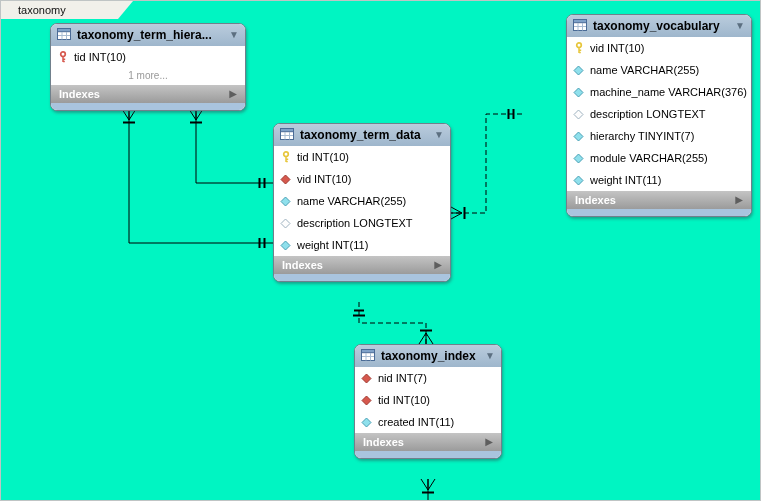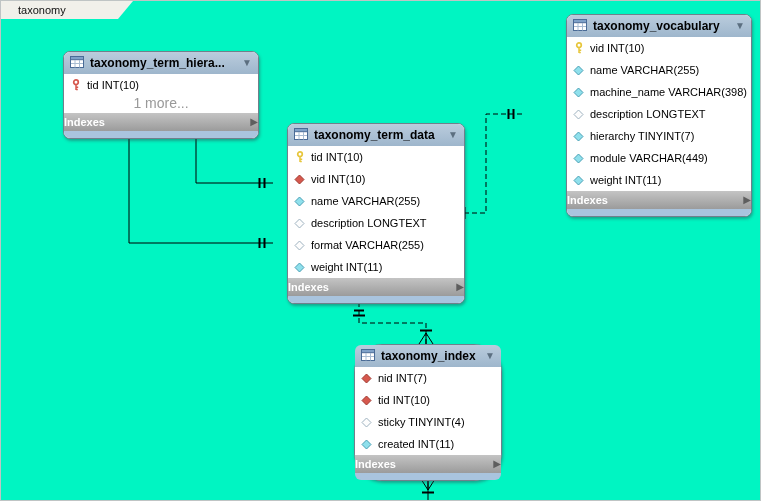--- a/index.html
+++ b/index.html
@@ -32,23 +32,23 @@
   }
   .t-header{
     height:22px;display:flex;align-items:center;gap:6px;padding:0 6px;
     background:linear-gradient(var(--header-top,#BACCDD),var(--header-bottom,#9EB6CC));
     border-radius:6px 6px 0 0;box-sizing:border-box;
   }
   .t-title{flex:1;font-size:12px;font-weight:bold;color:#000;white-space:nowrap;overflow:hidden;}
   .t-collapse{font-size:10px;color:#5C6F80;line-height:1;}
   .t-row{height:22px;display:flex;align-items:center;gap:6px;padding:0 6px;font-size:11px;color:#000;background:#fff;box-sizing:border-box;white-space:nowrap;overflow:hidden;}
   .t-row .ic{display:flex;align-items:center;width:11px;justify-content:center;}
-  .t-more{height:17px;line-height:15px;text-align:center;font-size:14px;color:var(--muted-text,#999);background:#fff;}
+  .t-more{height:17px;line-height:15px;text-align:center;font-size:10px;color:var(--muted-text,#999);background:#fff;}
   .t-footer{
-    height:18px;display:flex;align-items:center;padding:0 0;box-sizing:border-box;
+    height:18px;display:flex;align-items:center;padding:0 8px;box-sizing:border-box;
     background:linear-gradient(var(--footer-top,#C4C4C4),var(--footer-bottom,#9B9B9B));
     color:#fff;font-size:11px;font-weight:bold;
   }
   .t-footer .f-label{flex:1;}
   .t-expand{color:#5E5E5E;font-size:10px;line-height:1;}
   .t-strip{height:7px;background:var(--bottom-strip,#A9C4DE);border-radius:0 0 6px 6px;}
 </style>
 </head>
 <body>
 
@@ -81,21 +81,21 @@
         <path d="M418,343 L425,332 M432,343 L425,332 M425,343 L425,332" stroke-width="1"></path>
         <path d="M419,329.5 L431,329.5" stroke-width="2"></path>
       </g>
       <g>
         <path d="M427,478 L427,501" stroke-width="1"></path>
         <path d="M420,478 L427,489 M434,478 L427,489 M427,478 L427,489" stroke-width="1"></path>
         <path d="M421,491.5 L433,491.5" stroke-width="2"></path>
       </g>
     </svg>
   <div id="tables">
-      <div class="table" style="left: 62px; top: 22px; width: 196px; margin-top: 28px;">
+      <div class="table" style="left: 49px; top: 22px; width: 196px;">
         <div class="t-header">
           <span class="ic"><svg width="14" height="12" viewBox="0 0 14 12">
     <rect x="0.5" y="0.5" width="13" height="11" fill="#fff" stroke="#4A6B96"></rect>
     <rect x="0.5" y="0.5" width="13" height="3.2" fill="#7FA1C8" stroke="#4A6B96"></rect>
     <line x1="5" y1="4" x2="5" y2="11.5" stroke="#A9BDD2"></line>
     <line x1="9.5" y1="4" x2="9.5" y2="11.5" stroke="#A9BDD2"></line>
     <line x1="1" y1="7.5" x2="13" y2="7.5" stroke="#A9BDD2"></line>
             </svg></span>
           <span class="t-title">taxonomy_term_hiera...</span>
           <span class="t-collapse">▼</span>
@@ -144,21 +144,21 @@
             </svg>
           </span>
           <span>name VARCHAR(255)</span>
         </div>
         <div class="t-row">
           <span class="ic">
             <svg width="11" height="11" viewBox="0 0 11 11">
     <path d="M5.5,1 L10,5.5 L5.5,10 L1,5.5 Z" fill="#8FE0EC" stroke="#49A0B5" stroke-width="1"></path>
             </svg>
           </span>
-          <span>machine_name VARCHAR(398)</span>
+          <span>machine_name VARCHAR(376)</span>
         </div>
         <div class="t-row">
           <span class="ic">
             <svg width="11" height="11" viewBox="0 0 11 11">
     <path d="M5.5,1 L10,5.5 L5.5,10 L1,5.5 Z" fill="#FDFDFD" stroke="#9EB2C0" stroke-width="1"></path>
             </svg>
           </span>
           <span>description LONGTEXT</span>
         </div>
         <div class="t-row">
@@ -168,37 +168,37 @@
             </svg>
           </span>
           <span>hierarchy TINYINT(7)</span>
         </div>
         <div class="t-row">
           <span class="ic">
             <svg width="11" height="11" viewBox="0 0 11 11">
     <path d="M5.5,1 L10,5.5 L5.5,10 L1,5.5 Z" fill="#8FE0EC" stroke="#49A0B5" stroke-width="1"></path>
             </svg>
           </span>
-          <span>module VARCHAR(449)</span>
+          <span>module VARCHAR(255)</span>
         </div>
         <div class="t-row">
           <span class="ic">
             <svg width="11" height="11" viewBox="0 0 11 11">
     <path d="M5.5,1 L10,5.5 L5.5,10 L1,5.5 Z" fill="#8FE0EC" stroke="#49A0B5" stroke-width="1"></path>
             </svg>
           </span>
           <span>weight INT(11)</span>
         </div>
         <div class="t-footer">
           <span class="f-label">Indexes</span>
           <span class="t-expand">▶</span>
         </div>
         <div class="t-strip"></div>
       </div>
-      <div class="table" style="left: 286px; top: 122px; width: 178px;">
+      <div class="table" style="left: 272px; top: 122px; width: 178px;">
         <div class="t-header">
           <span class="ic"><svg width="14" height="12" viewBox="0 0 14 12">
     <rect x="0.5" y="0.5" width="13" height="11" fill="#fff" stroke="#4A6B96"></rect>
     <rect x="0.5" y="0.5" width="13" height="3.2" fill="#7FA1C8" stroke="#4A6B96"></rect>
     <line x1="5" y1="4" x2="5" y2="11.5" stroke="#A9BDD2"></line>
     <line x1="9.5" y1="4" x2="9.5" y2="11.5" stroke="#A9BDD2"></line>
     <line x1="1" y1="7.5" x2="13" y2="7.5" stroke="#A9BDD2"></line>
             </svg></span>
           <span class="t-title">taxonomy_term_data</span>
           <span class="t-collapse">▼</span>
@@ -232,40 +232,32 @@
           <span class="ic">
             <svg width="11" height="11" viewBox="0 0 11 11">
     <path d="M5.5,1 L10,5.5 L5.5,10 L1,5.5 Z" fill="#FDFDFD" stroke="#9EB2C0" stroke-width="1"></path>
             </svg>
           </span>
           <span>description LONGTEXT</span>
         </div>
         <div class="t-row">
           <span class="ic">
             <svg width="11" height="11" viewBox="0 0 11 11">
-    <path d="M5.5,1 L10,5.5 L5.5,10 L1,5.5 Z" fill="#FDFDFD" stroke="#9EB2C0" stroke-width="1"></path>
-            </svg>
-          </span>
-          <span>format VARCHAR(255)</span>
-        </div>
-        <div class="t-row">
-          <span class="ic">
-            <svg width="11" height="11" viewBox="0 0 11 11">
     <path d="M5.5,1 L10,5.5 L5.5,10 L1,5.5 Z" fill="#8FE0EC" stroke="#49A0B5" stroke-width="1"></path>
             </svg>
           </span>
           <span>weight INT(11)</span>
         </div>
         <div class="t-footer">
           <span class="f-label">Indexes</span>
           <span class="t-expand">▶</span>
         </div>
         <div class="t-strip"></div>
       </div>
-      <div class="table" style="left: 353px; top: 343px; width: 148px; border-radius: 28px;">
+      <div class="table" style="left: 353px; top: 343px; width: 148px;">
         <div class="t-header">
           <span class="ic"><svg width="14" height="12" viewBox="0 0 14 12">
     <rect x="0.5" y="0.5" width="13" height="11" fill="#fff" stroke="#4A6B96"></rect>
     <rect x="0.5" y="0.5" width="13" height="3.2" fill="#7FA1C8" stroke="#4A6B96"></rect>
     <line x1="5" y1="4" x2="5" y2="11.5" stroke="#A9BDD2"></line>
     <line x1="9.5" y1="4" x2="9.5" y2="11.5" stroke="#A9BDD2"></line>
     <line x1="1" y1="7.5" x2="13" y2="7.5" stroke="#A9BDD2"></line>
             </svg></span>
           <span class="t-title">taxonomy_index</span>
           <span class="t-collapse">▼</span>
@@ -278,28 +270,20 @@
           </span>
           <span>nid INT(7)</span>
         </div>
         <div class="t-row">
           <span class="ic">
             <svg width="11" height="11" viewBox="0 0 11 11">
     <path d="M5.5,1 L10,5.5 L5.5,10 L1,5.5 Z" fill="#D6584D" stroke="#A03A31" stroke-width="1"></path>
             </svg>
           </span>
           <span>tid INT(10)</span>
-        </div>
-        <div class="t-row">
-          <span class="ic">
-            <svg width="11" height="11" viewBox="0 0 11 11">
-    <path d="M5.5,1 L10,5.5 L5.5,10 L1,5.5 Z" fill="#FDFDFD" stroke="#9EB2C0" stroke-width="1"></path>
-            </svg>
-          </span>
-          <span>sticky TINYINT(4)</span>
         </div>
         <div class="t-row">
           <span class="ic">
             <svg width="11" height="11" viewBox="0 0 11 11">
     <path d="M5.5,1 L10,5.5 L5.5,10 L1,5.5 Z" fill="#8FE0EC" stroke="#49A0B5" stroke-width="1"></path>
             </svg>
           </span>
           <span>created INT(11)</span>
         </div>
         <div class="t-footer">

